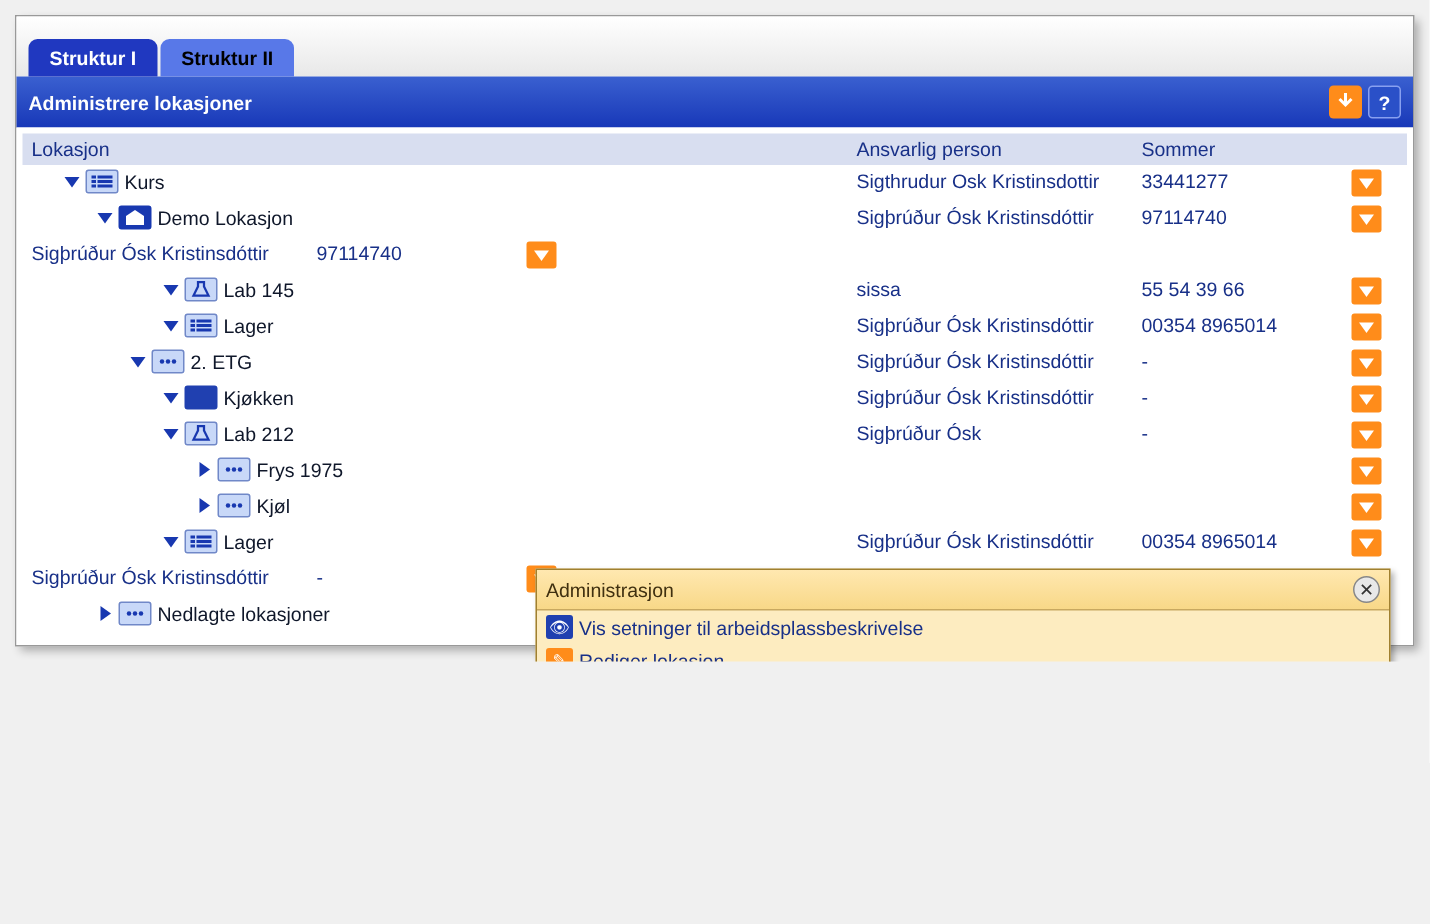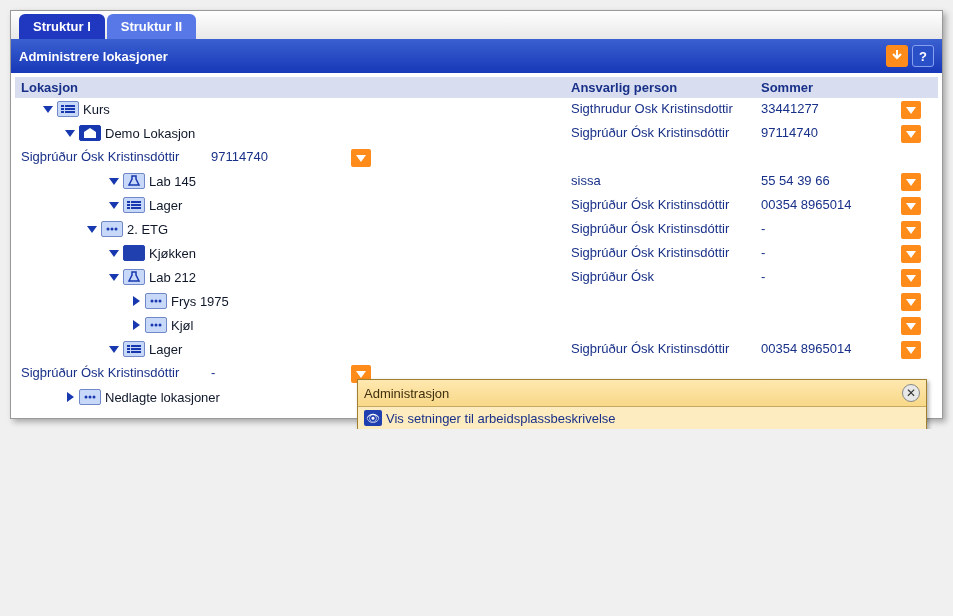--- a/index.html
+++ b/index.html
@@ -1,28 +1,28 @@
 <!DOCTYPE html>
 <html><head>
 <meta charset="utf-8">
 <style>
 *{box-sizing:border-box;margin:0;padding:0;font-family:Verdana,Geneva,sans-serif;font-size:13px}
 body{background:#f0f0f0;padding:10px}
 .app{width:933px;border:1px solid #999;box-shadow:3px 3px 6px rgba(0,0,0,0.3);background:#fff;position:relative}
-.tabs{display:flex;background:linear-gradient(#fff,#e8e8e8);padding:0 8px;height:28px;align-items:flex-end}
+.tabs{display:flex;background:linear-gradient(#fff,#e8e8e8);padding:0 8px;height:40px;align-items:flex-end}
 .tab{padding:5px 14px;font-weight:bold;color:#fff;border-radius:6px 6px 0 0;margin-right:2px;cursor:pointer}
 .tab.active{background:#2038c0}
-.tab.inactive{background:#5878e8;color:#ffffff}
+.tab.inactive{background:#5878e8;color:#000000}
 .titlebar{background:linear-gradient(#3a60d0,#1838b8);color:#fff;font-weight:bold;padding:6px 8px;display:flex;align-items:center;justify-content:space-between}
 .titlebar-icons{display:flex;gap:4px}
 .tbicon{width:22px;height:22px;display:flex;align-items:center;justify-content:center;border-radius:3px;cursor:pointer;font-weight:bold}
 .tbicon.dl{background:#ff8c1a;color:#fff}
 .tbicon.help{background:#2a50c8;color:#fff;border:1px solid #88a0f0}
 .content{padding:4px 4px 8px 4px;background:#fff}
-.hdr{display:flex;background:#d8def0;font-weight:bold;color:#183088}
+.hdr{display:flex;background:#d8def0;font-weight:normal;color:#183088}
 .hdr>div,.row>div{padding:3px 6px}
 .c1{flex:0 0 550px}.c2{flex:0 0 190px}.c3{flex:0 0 140px}.c4{flex:0 0 26px}
 .row{display:flex;align-items:flex-start;color:#183088}
 .row .c1{display:flex;align-items:center;color:#0f172a}
 .tree-indent{display:inline-block}
 .tw{width:14px;height:14px;display:inline-flex;align-items:center;justify-content:center;cursor:pointer;margin-right:2px}
 .tw svg{display:block}
 .nodeicon{width:22px;height:16px;display:inline-flex;align-items:center;justify-content:center;margin-right:4px;border:1px solid #7088c8;background:#c8d8f8;border-radius:2px}
 .nodeicon.house{background:#1838b0;border-color:#1838b0}
 .nodeicon.flask{background:#c8d8f8}

